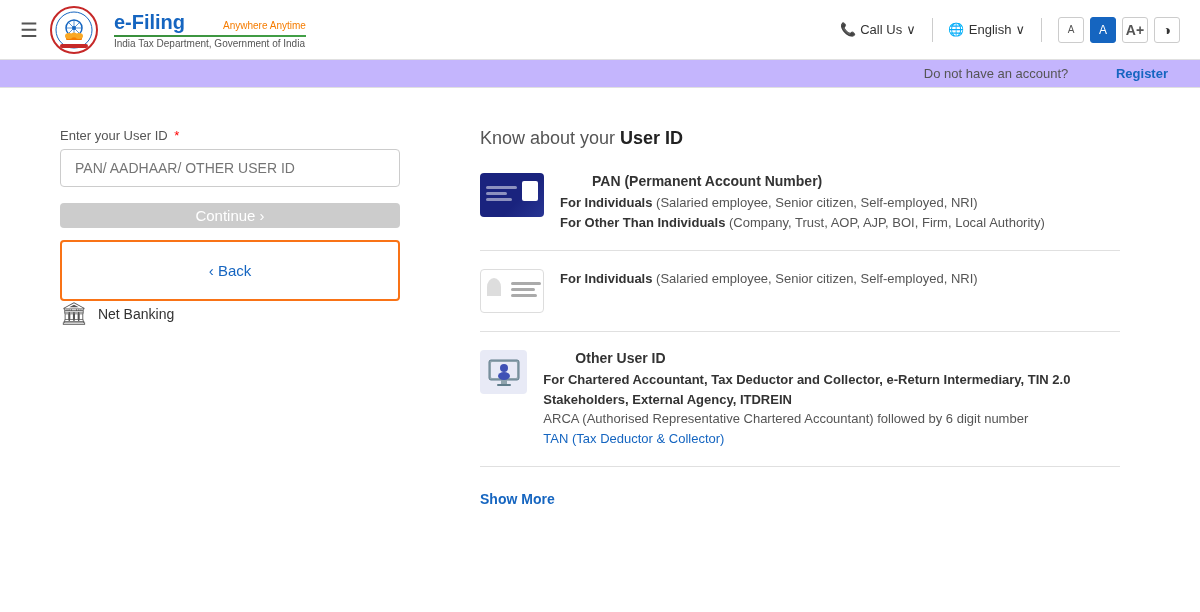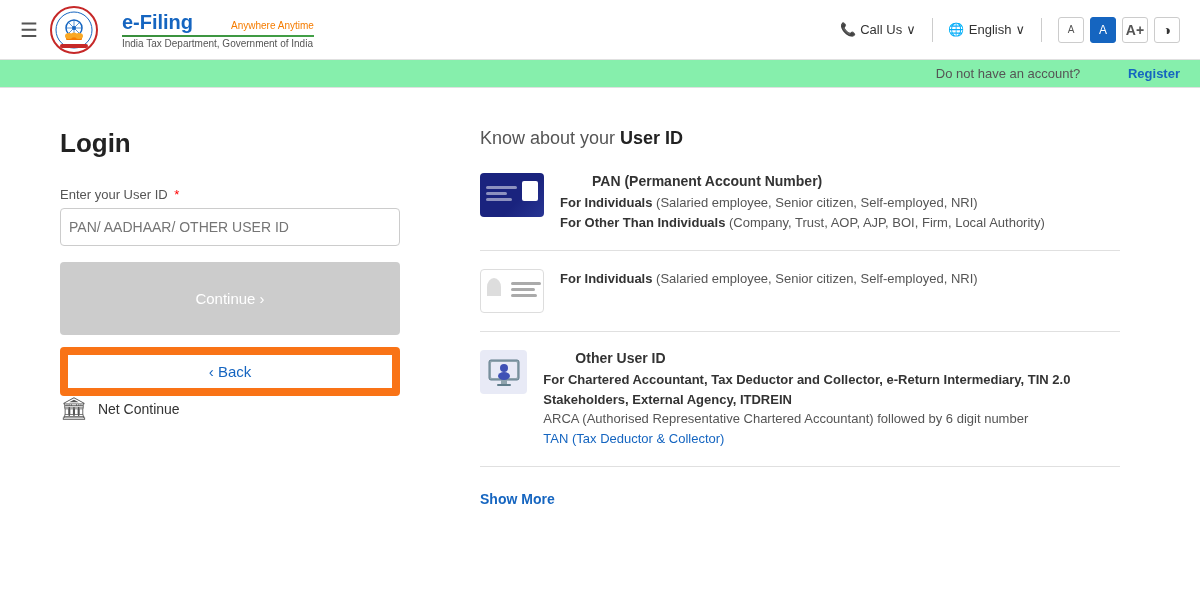--- a/index.html
+++ b/index.html
@@ -21,21 +21,21 @@
       gap: 12px;
     }
     .hamburger {
       cursor: pointer;
       font-size: 20px;
       color: #555;
     }
     .logo-area {
       display: flex;
       align-items: center;
-      gap: 24px;
+      gap: 16px;
     }
     .top-bar-right {
       display: flex;
       align-items: center;
       gap: 16px;
     }
     .top-bar-right .call-us {
       display: flex;
       align-items: center;
       gap: 4px;
@@ -88,22 +88,22 @@
       border-radius: 3px;
       cursor: pointer;
       font-size: 14px;
     }
 
     
     .sub-bar {
       display: flex;
       justify-content: flex-end;
       align-items: center;
-      padding: 6px 20px;
-      background: #86efac;
+      padding: 6px 32px;
+      background: #c4b5fd;
       border-bottom: 1px solid #e0e0e0;
       font-size: 13px;
       color: #555;
     }
     .sub-bar a {
       color: #1565c0;
       text-decoration: none;
       font-weight: bold;
       margin-left: 44px;
     }
@@ -131,49 +131,49 @@
       font-size: 13px;
       color: #555;
       margin-bottom: 6px;
     }
     .required-star {
       color: red;
       margin-left: 3px;
     }
     .user-id-input {
       width: 100%;
-      padding: 10px 8px;
+      padding: 10px 14px;
       border: 1px solid #ccc;
       border-radius: 4px;
       font-size: 14px;
       color: #999;
       outline: none;
       margin-bottom: 16px;
     }
     .continue-btn {
       width: 100%;
-      padding: 28px;
+      padding: 4px;
       background: #ccc;
       color: #fff;
       border: none;
       border-radius: 4px;
       font-size: 15px;
       cursor: pointer;
       margin-bottom: 12px;
       display: flex;
       align-items: center;
       justify-content: center;
       gap: 6px;
     }
     .back-btn {
       width: 100%;
-      padding: 8px;
+      padding: 20px;
       background: #fff;
       color: #1565c0;
-      border: 8px solid #f97316;
+      border: 2px solid #f97316;
       border-radius: 4px;
       font-size: 15px;
       cursor: pointer;
       display: flex;
       align-items: center;
       justify-content: center;
       gap: 6px;
     }
     .other-ways-title {
       font-size: 13px;
@@ -411,35 +411,34 @@
 </div>
 
 <div class="sub-bar">
   <span>Do not have an account?</span>&nbsp;
   <a href="#">Register</a>
 </div>
 
 <div class="main-content">
 
   <div class="login-panel">
-    <h1 class="login-title">Login</h1>
 
     <div class="field-label">
       <span>Enter your User ID</span>
       <span class="required-star">*</span>
     </div>
     <input type="text" class="user-id-input" placeholder="PAN/ AADHAAR/ OTHER USER ID" style="">
 
     <button class="continue-btn">Continue  ›</button>
     <button class="back-btn">‹ Back</button>
 
 
     <div class="net-banking-item">
       <span class="bank-icon">🏛</span>
-      <span>Net Continue</span>
+      <span>Net Banking</span>
     </div>
   </div>
 
   <div class="info-panel">
     <p class="info-title">
       <span>Know about your </span>
       <strong>User ID</strong>
     </p>
 
     

